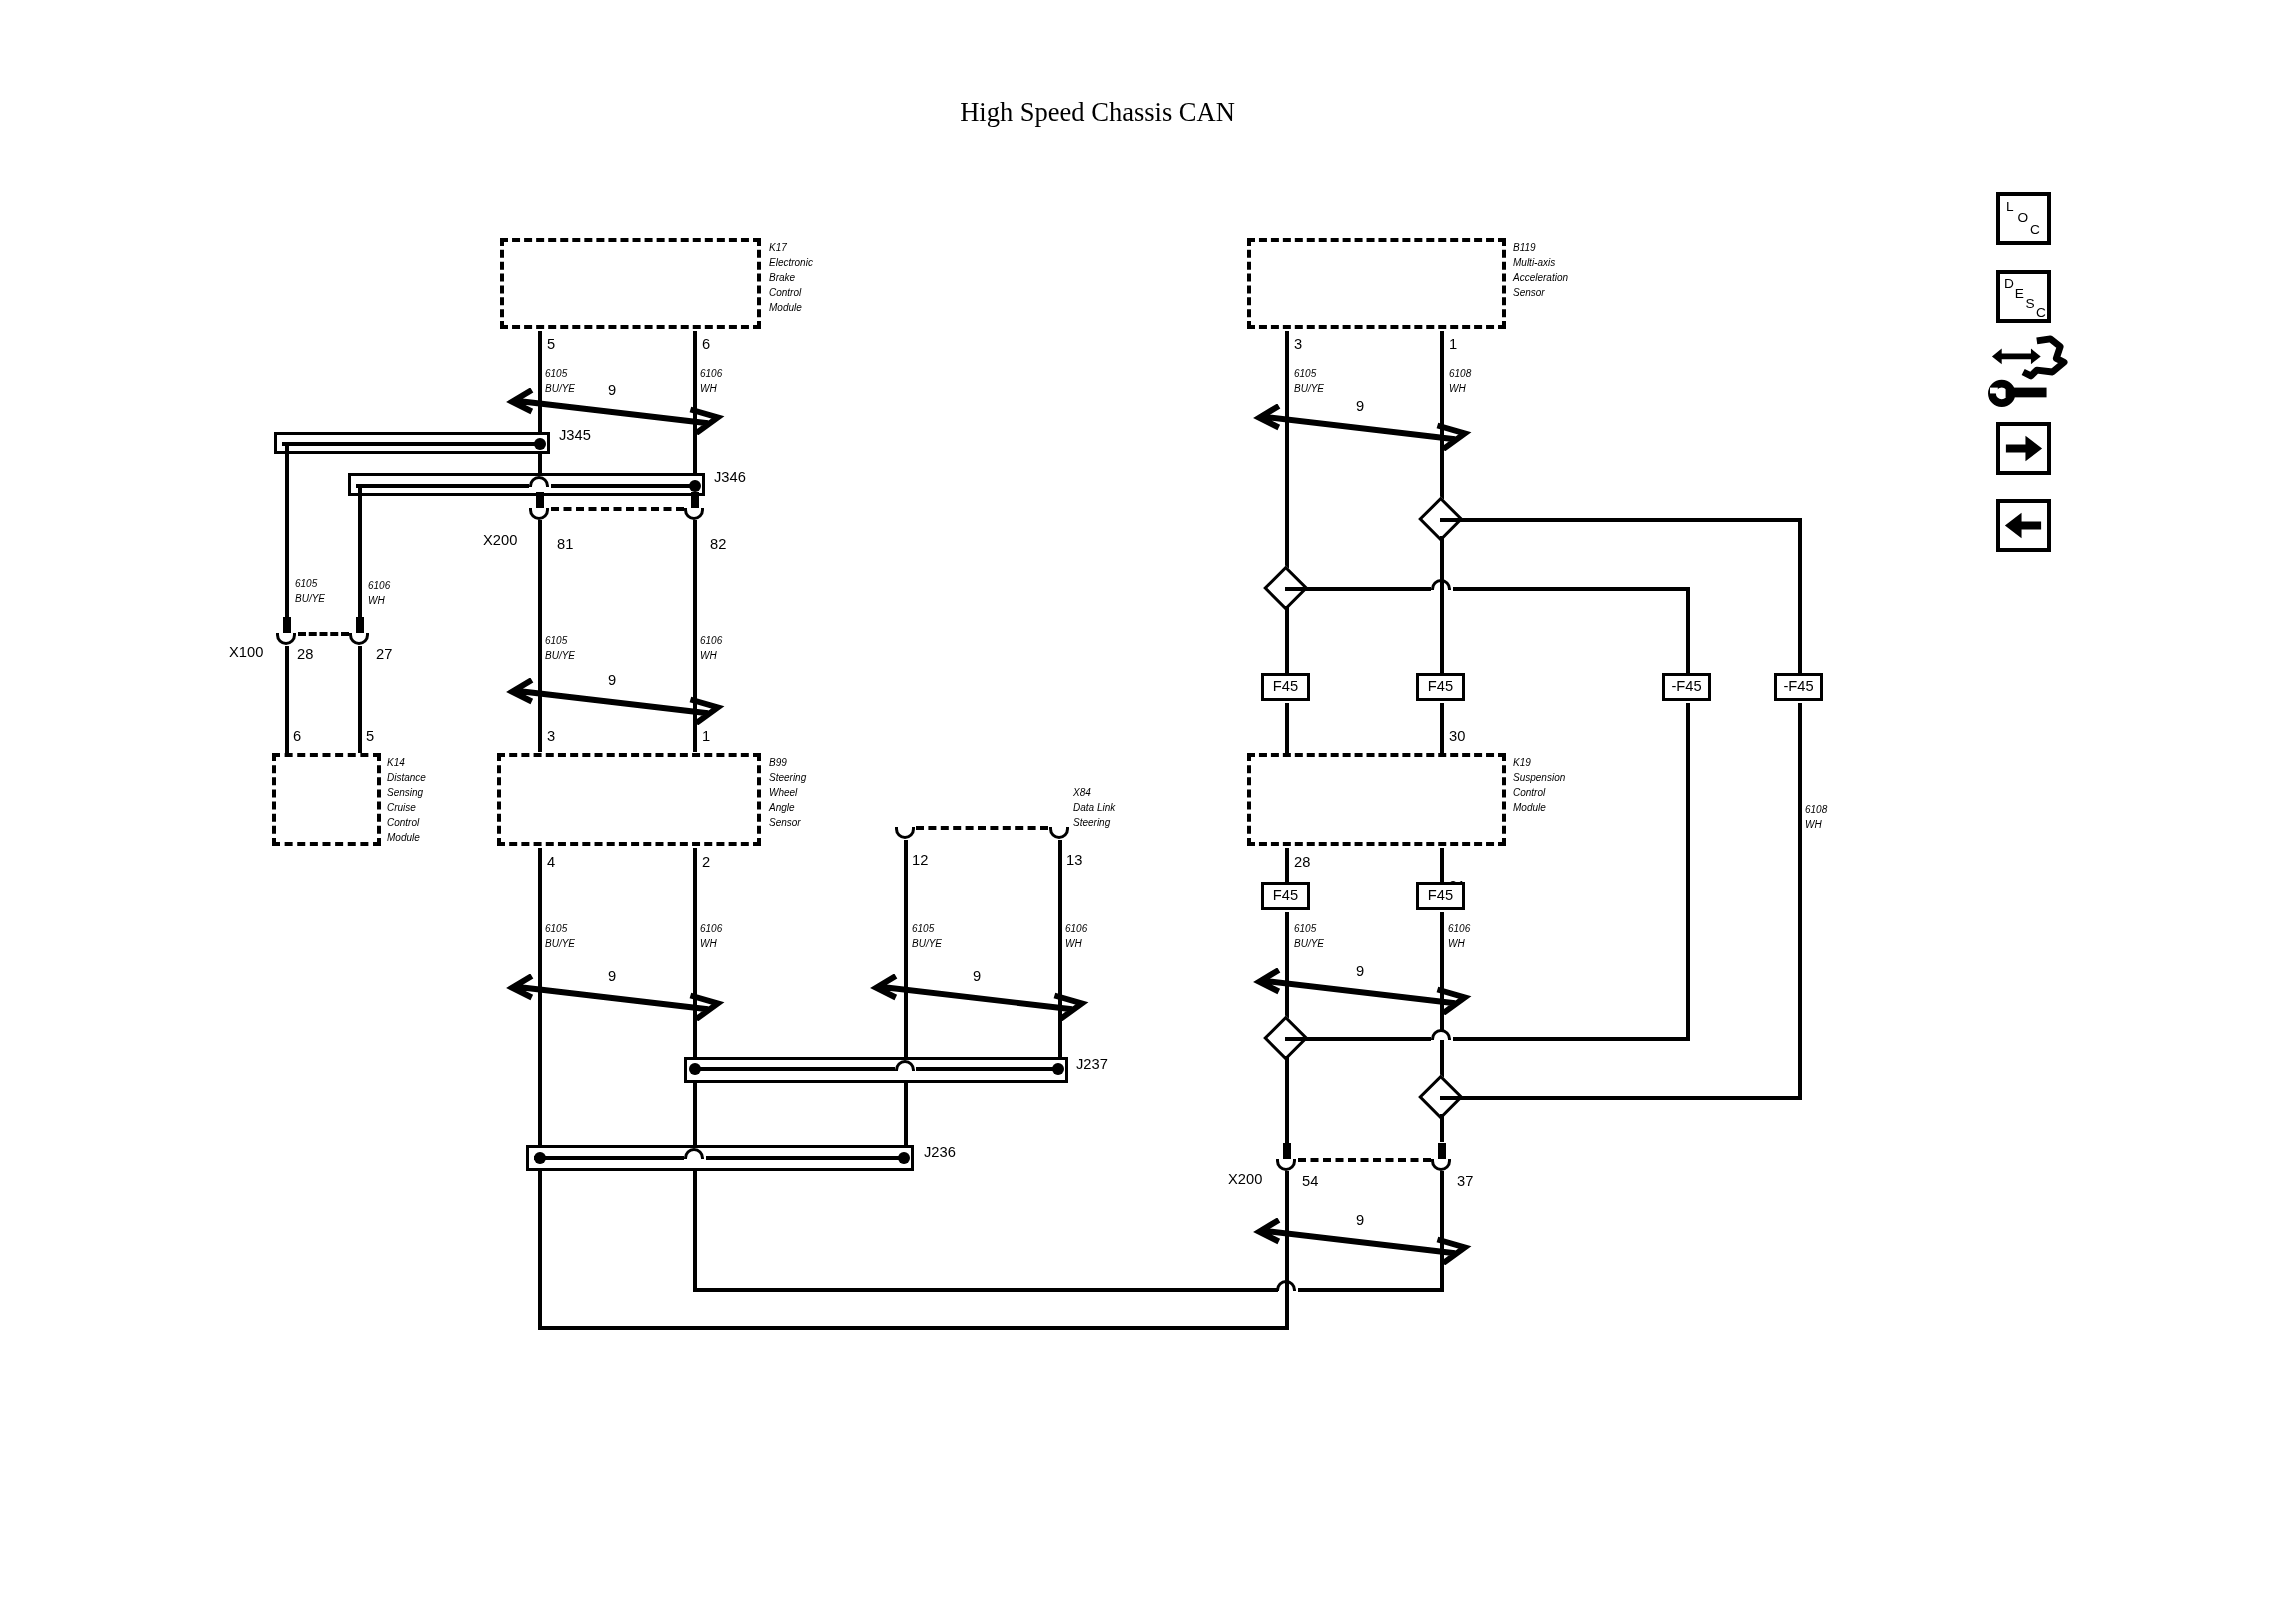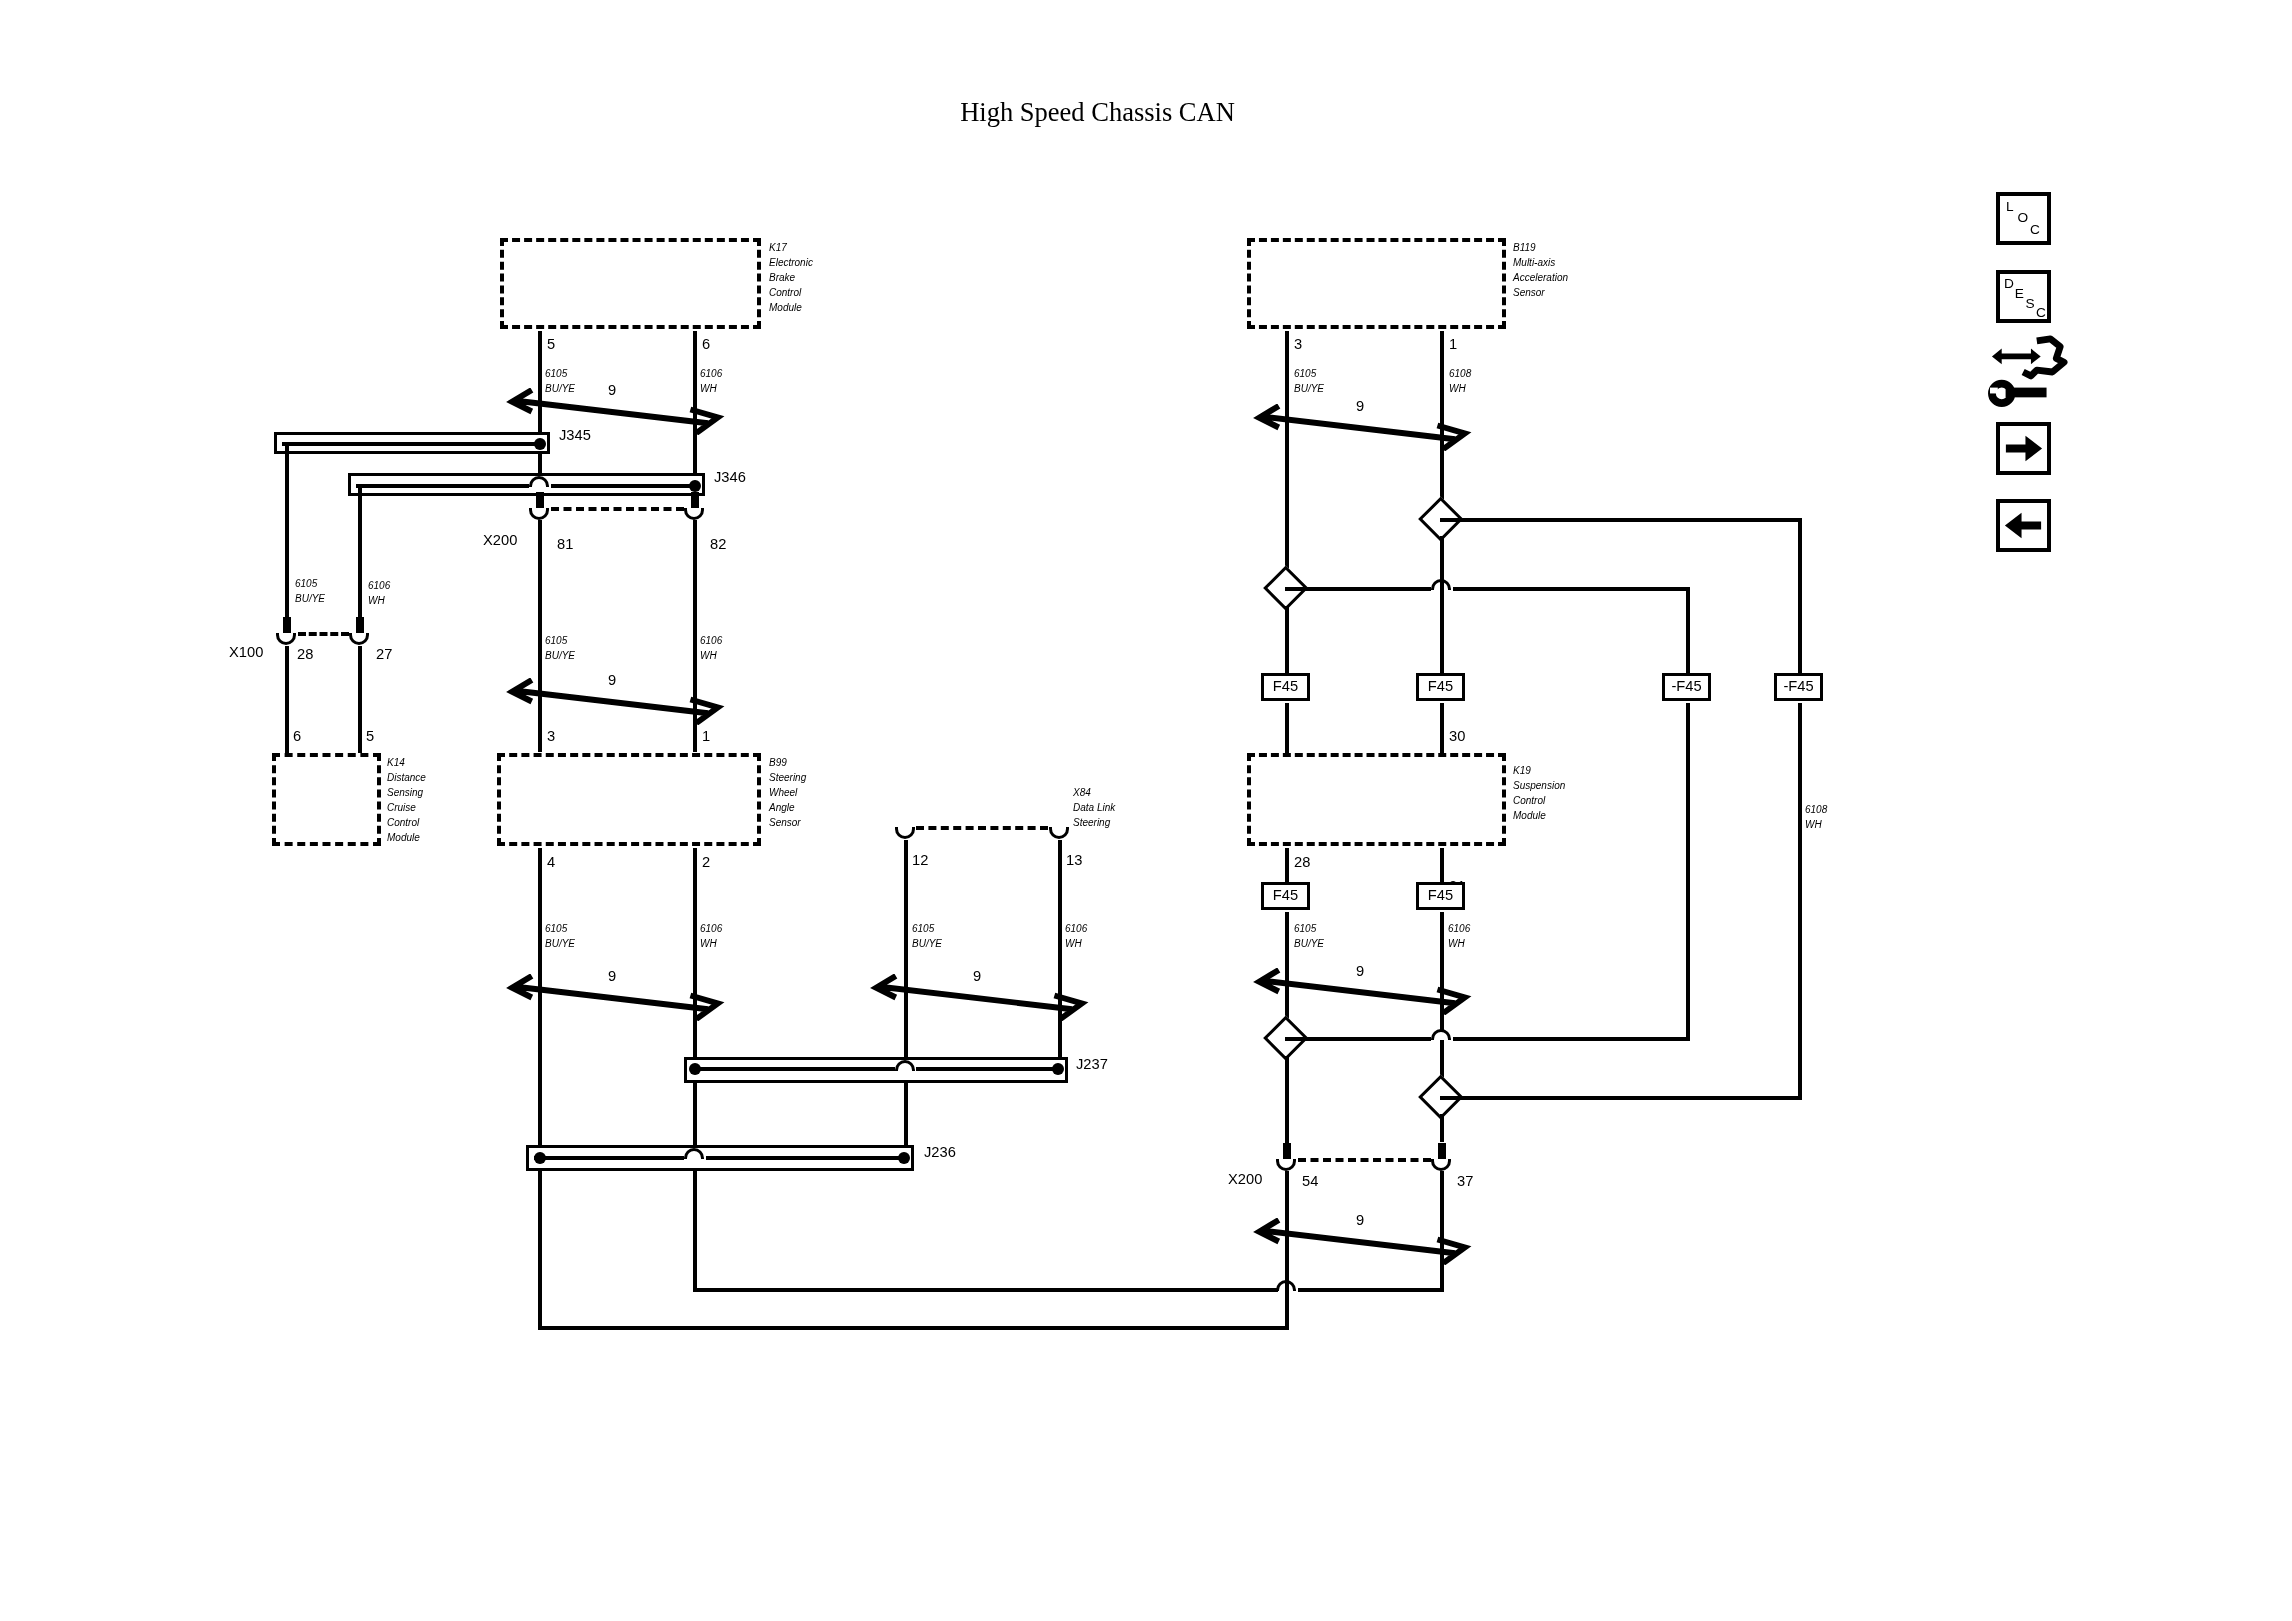--- a/index.html
+++ b/index.html
@@ -255,21 +255,21 @@
   <div class="v" style="left:1686px;top:703px;height:338px;"></div>
   <div class="v" style="left:1798px;top:703px;height:397px;"></div>
   <div class="lbl" style="left:1805px;top:802px;">
     <span>6108</span>
       <span>WH</span>
     </div>
   <div class="pin" style="left:1294px;top:762px;font-weight:bold;">29</div>
   <div class="pin" style="left:1449px;top:729px;">30</div>
 
   <div class="dashbox" style="left:1247px;top:753px;width:251px;height:85px;"></div>
-  <div class="lbl" style="left:1513px;top:755px;margin-top:8px;">
+  <div class="lbl" style="left:1513px;top:755px;">
     <span>K19</span>
       <span>Suspension</span>
       <span>Control</span>
       <span>Module</span>
   </div>
   <div class="pin" style="left:1294px;top:855px;">28</div>
   <div class="pin" style="left:1449px;top:855px;margin-top:24px;">31</div>
 
   <div class="v" style="left:1285px;top:848px;height:34px;"></div>
   <div class="v" style="left:1440px;top:848px;height:34px;"></div>

